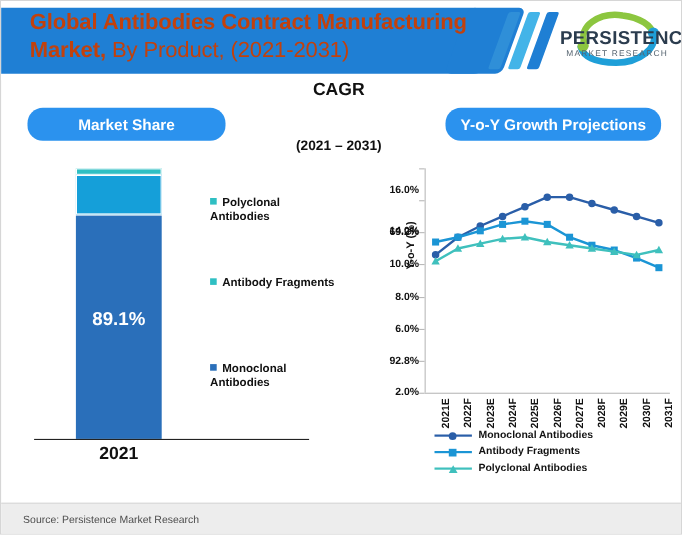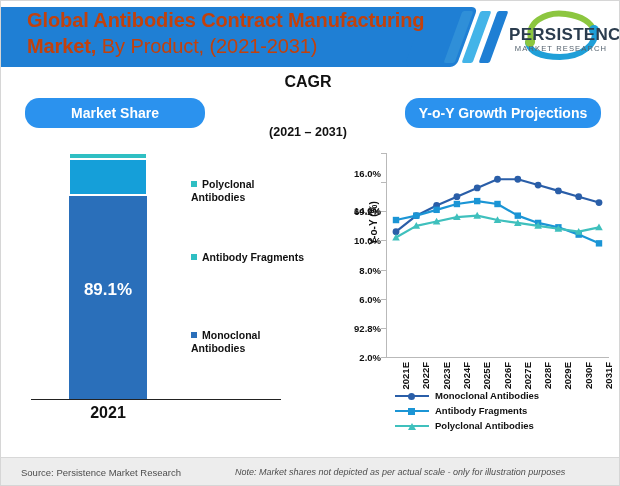--- a/index.html
+++ b/index.html
@@ -334,15 +334,14 @@
             <div class="ll-line" style="background: rgb(63, 192, 189);"></div>
             <div class="ll-mk" style="background: transparent; width: 0px; height: 0px; border-left: 4px solid transparent; border-right: 4px solid transparent; border-bottom: 7px solid rgb(63, 192, 189);"></div>
           </div>
           <span>Polyclonal Antibodies</span>
         </div>
       </div>
   </div>
 
   <div class="footer">
     <div class="foot-source">Source: Persistence Market Research</div>
-    <div class="foot-note">Note: Market shares not depicted as per actual scale - only for illustration purposes</div>
   </div>
 </div>
 
 </body></html>

